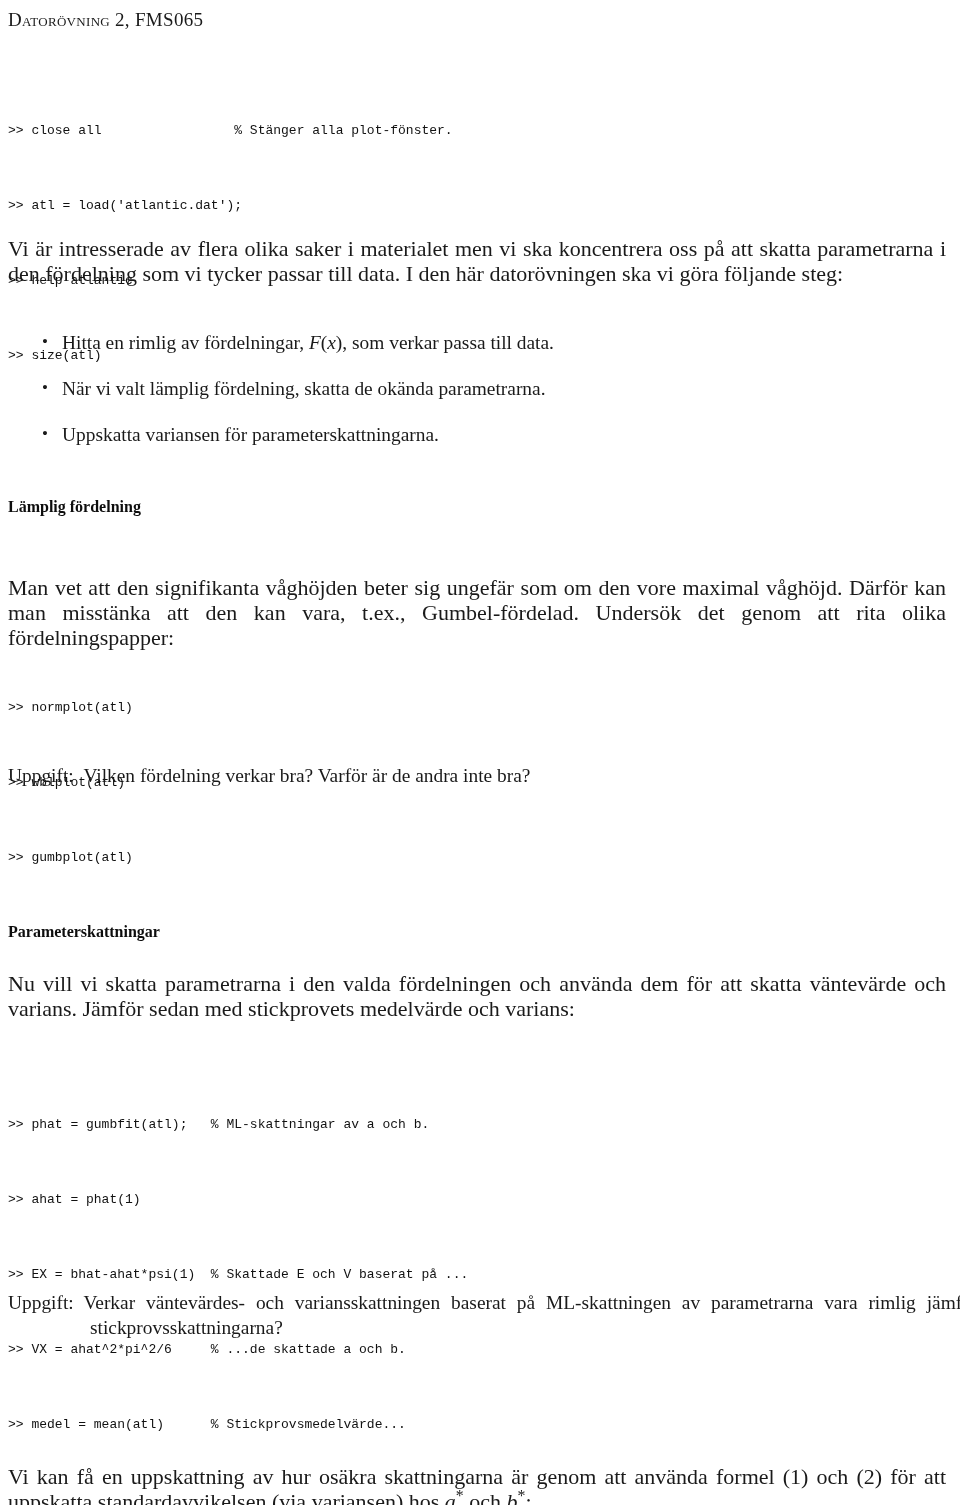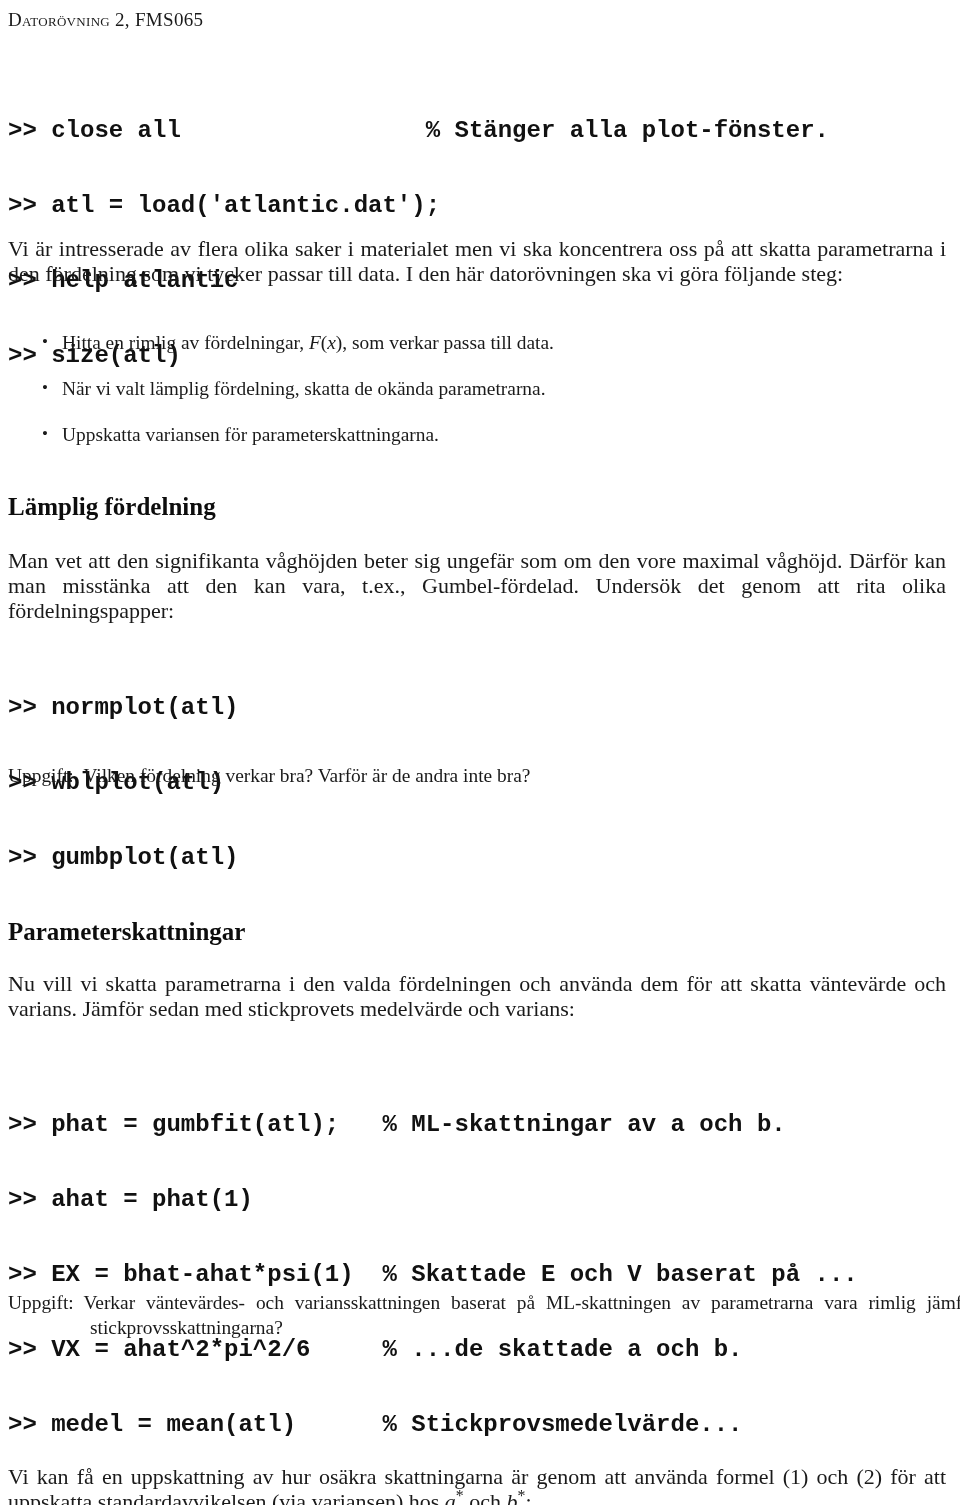--- a/index.html
+++ b/index.html
@@ -48,39 +48,38 @@
   
   .content {
     position: absolute;
     left: 8px;
     width: 938px;
     top: 0;
   }
 
   .codeblock {
     font-family: "Liberation Mono", "DejaVu Sans Mono", monospace;
-    font-size: 24px;
+    font-size: 13px;
     line-height: 25px;
     color: #111111;
     white-space: pre;
     letter-spacing: 0px;
-    font-weight: bold;
   }
   .codeline { white-space: pre; }
 
   .para {
     font-size: 22px;
     line-height: 25.2px;
     text-align: justify;
     text-justify: inter-word;
     color: #1a1a1a;
   }
 
   .heading {
-    font-size: 25px;
+    font-size: 16px;
     font-weight: bold;
     line-height: 24px;
     color: #0d0d0d;
   }
 
   ul.bullets {
     list-style: none;
     margin: 0;
     padding: 0;
   }
@@ -143,21 +142,21 @@
     </li>
     <li>
       <span>När vi valt lämplig fördelning, skatta de okända parametrarna.</span>
     </li>
     <li>
       <span>Uppskatta variansen för parameterskattningarna.</span>
     </li>
   </ul>
 
   <div class="content heading" style="top:495px;">Lämplig fördelning</div>
-  <div class="content para" style="top:548px;">Man vet att den signifikanta våghöjden beter sig ungefär som om den vore maximal våghöjd. Därför kan man misstänka att den kan vara, t.ex., Gumbel-fördelad. Undersök det genom att rita olika fördelningspapper:</div>
+  <div class="content para" style="top:575px;">Man vet att den signifikanta våghöjden beter sig ungefär som om den vore maximal våghöjd. Därför kan man misstänka att den kan vara, t.ex., Gumbel-fördelad. Undersök det genom att rita olika fördelningspapper:</div>
 
   <div class="content codeblock" style="top:645px;">
     <div class="codeline">&gt;&gt; normplot(atl)</div>
     <div class="codeline">&gt;&gt; wblplot(atl)</div>
     <div class="codeline">&gt;&gt; gumbplot(atl)</div>
   </div>
 
   <div class="content uppgift" style="top:763px;">
     <span class="lbl">Uppgift:</span><span>Vilken fördelning verkar bra? Varför är de andra inte bra?</span>
   </div>

